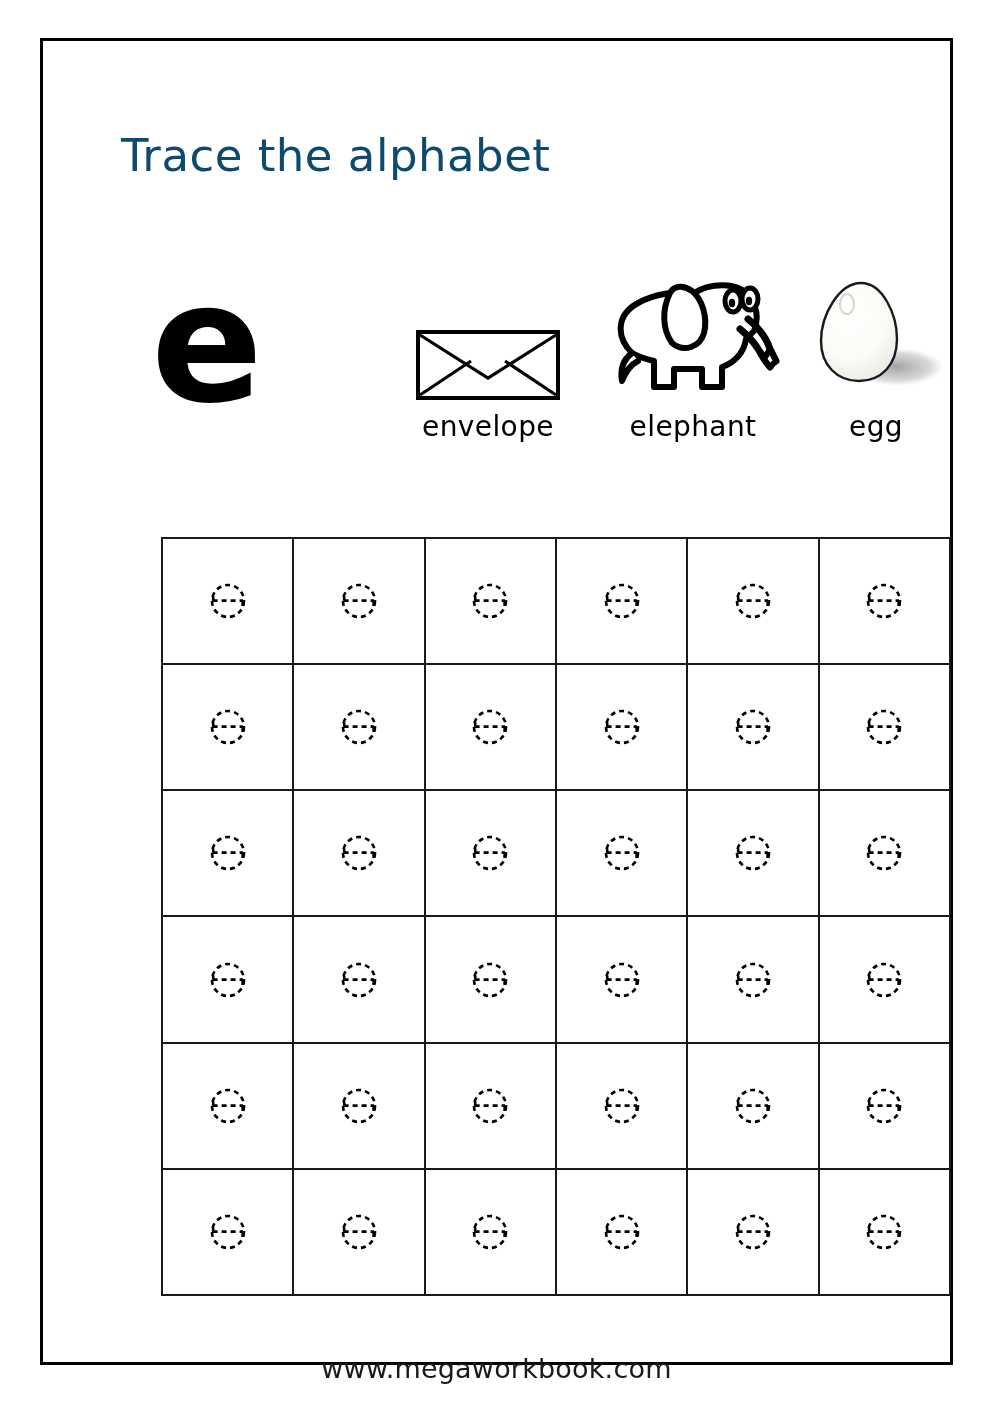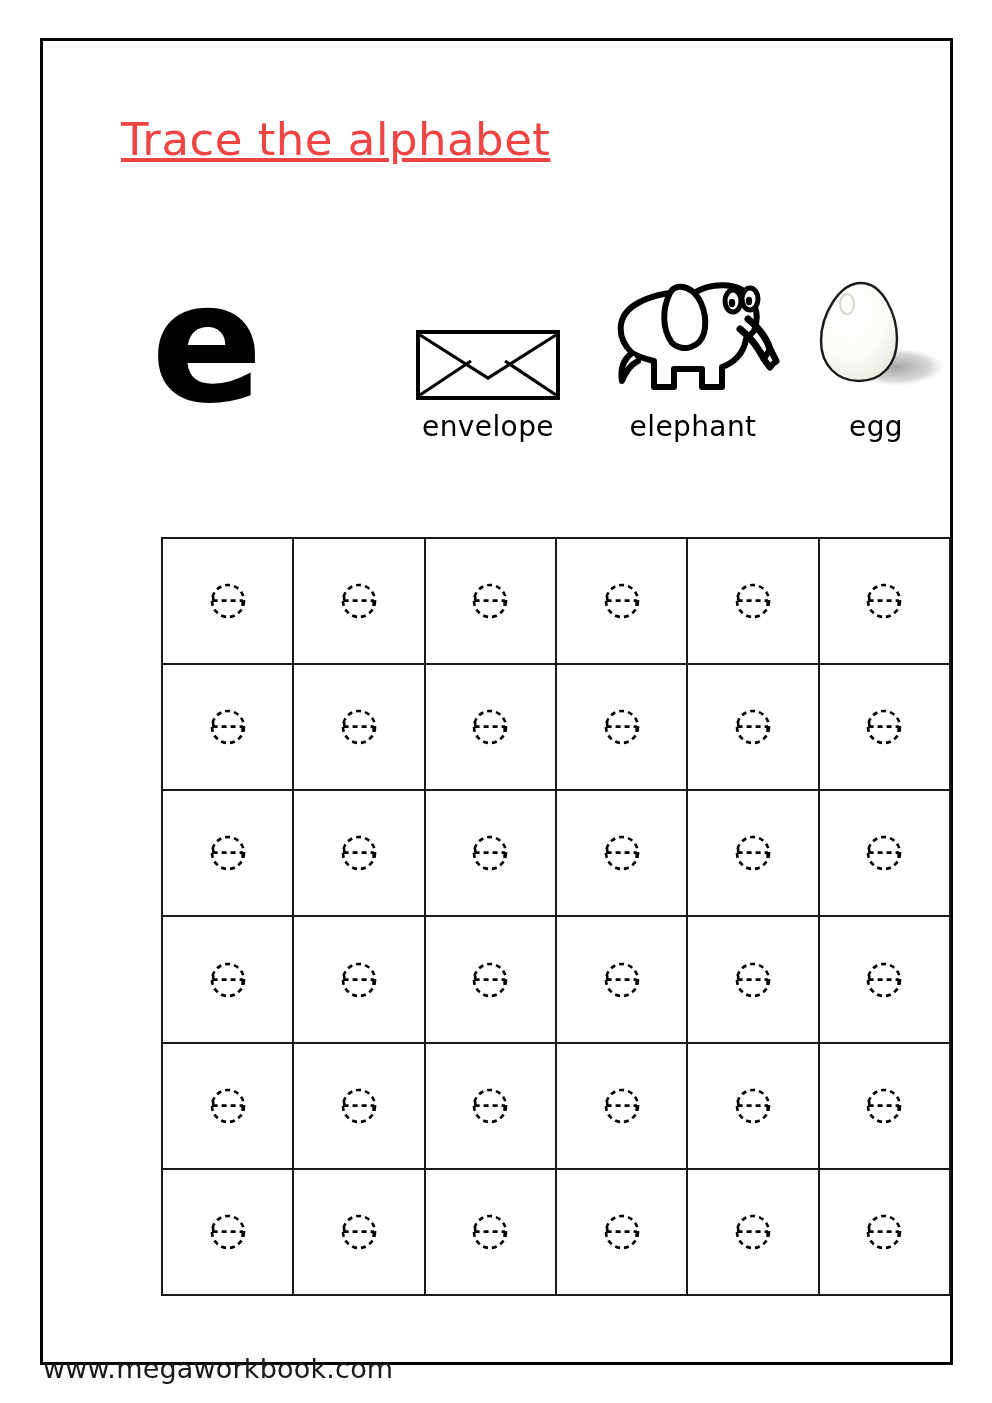--- a/index.html
+++ b/index.html
@@ -24,28 +24,27 @@
     height: 1327px;
     border: 3px solid #000000;
     box-sizing: border-box;
     background: #ffffff;
   }
 
   
   .worksheet-title {
     position: absolute;
     left: 78px;
-    top: 72px;
+    top: 88px;
     font-family: "DejaVu Sans", sans-serif;
     font-size: 45px;
     font-weight: 400;
     letter-spacing: 0.5px;
-    color: #ef4444;
+    color: #0c4a6e;
     white-space: nowrap;
-    text-decoration: underline;
   }
 
   
   .big-letter {
     position: absolute;
     left: 100px;
     top: 232px;
     width: 160px;
     height: 150px;
   }
@@ -107,20 +106,21 @@
   .trace-glyph {
     display: block;
   }
 
   
   .footer-url {
     position: absolute;
     left: 0;
     right: 0;
     top: 1312px;
+    text-align: center;
     font-family: "DejaVu Sans", sans-serif;
     font-size: 27px;
     color: #1a1a1a;
     letter-spacing: 0.2px;
   }
 </style>
 </head>
 <body>
 
 <div class="page-frame">

